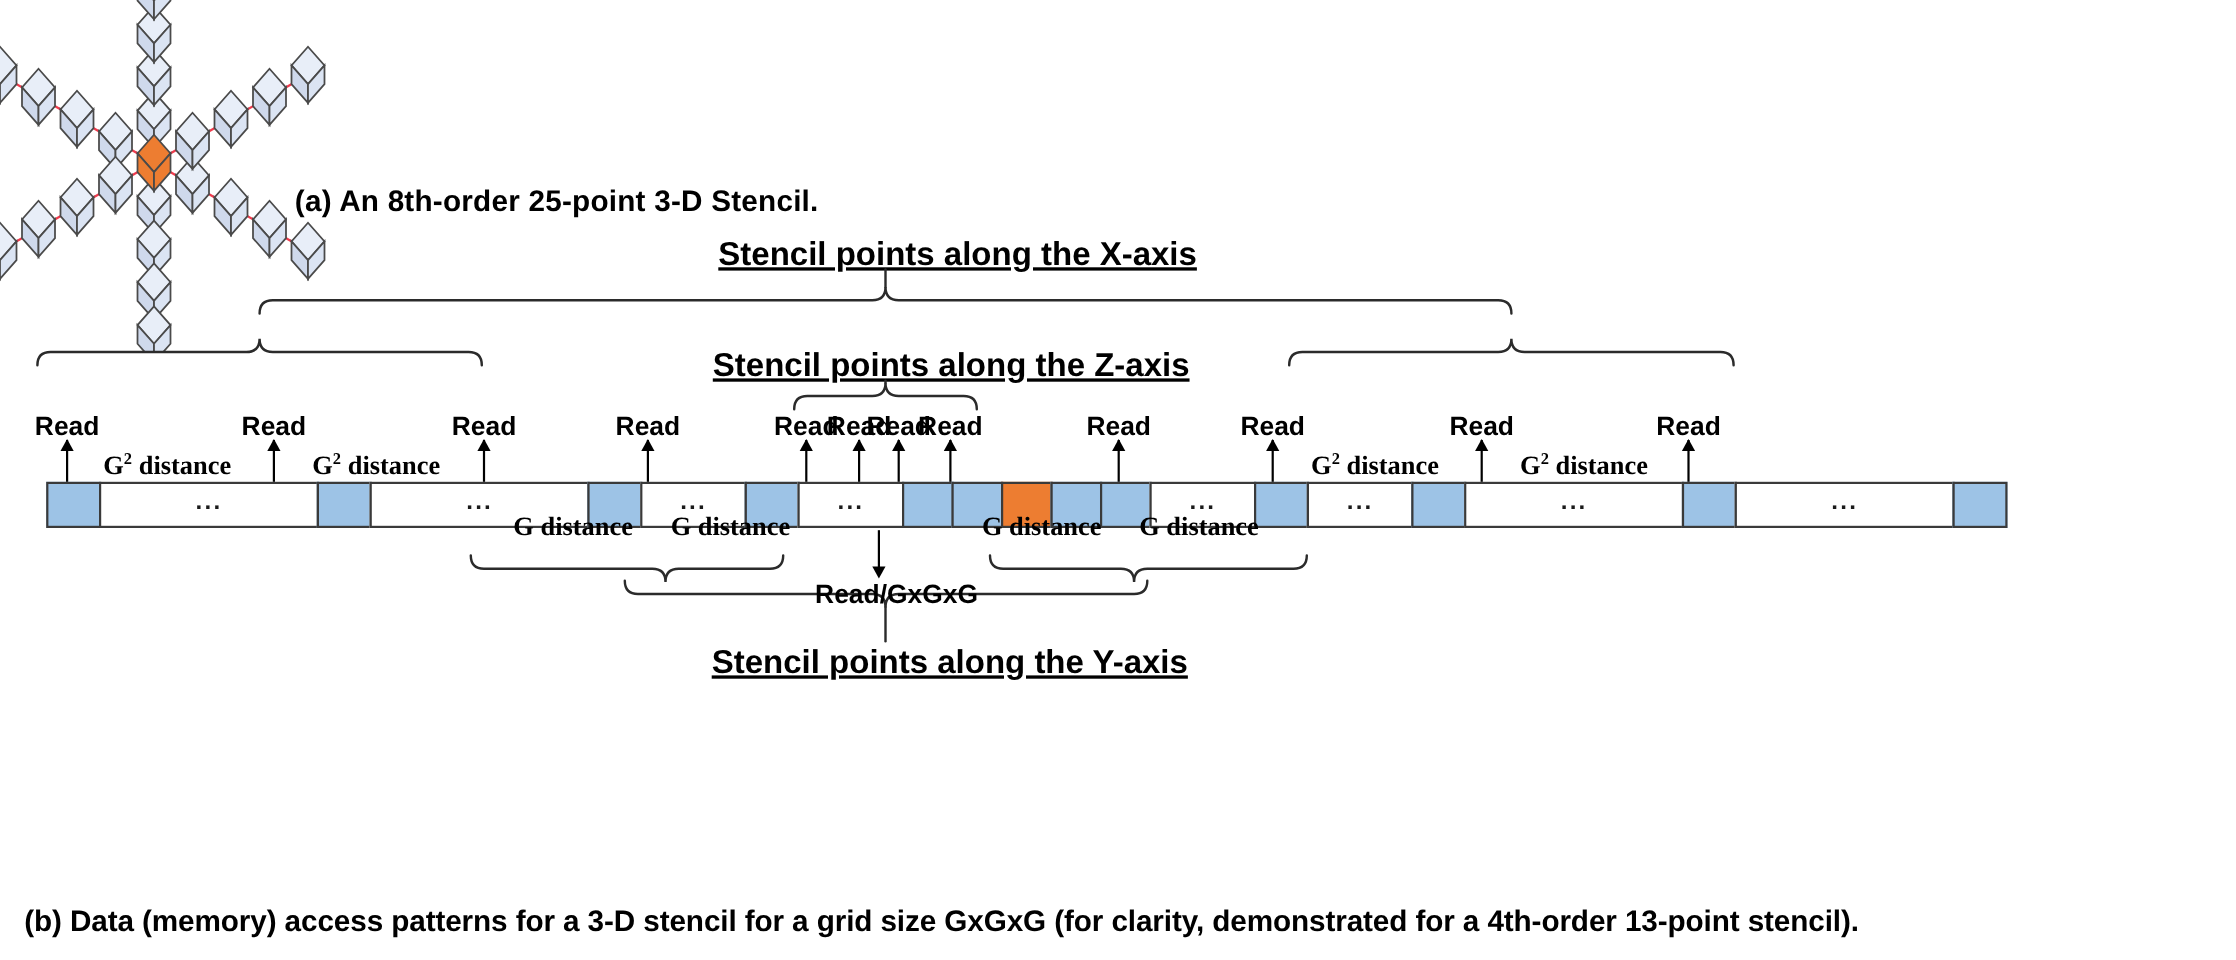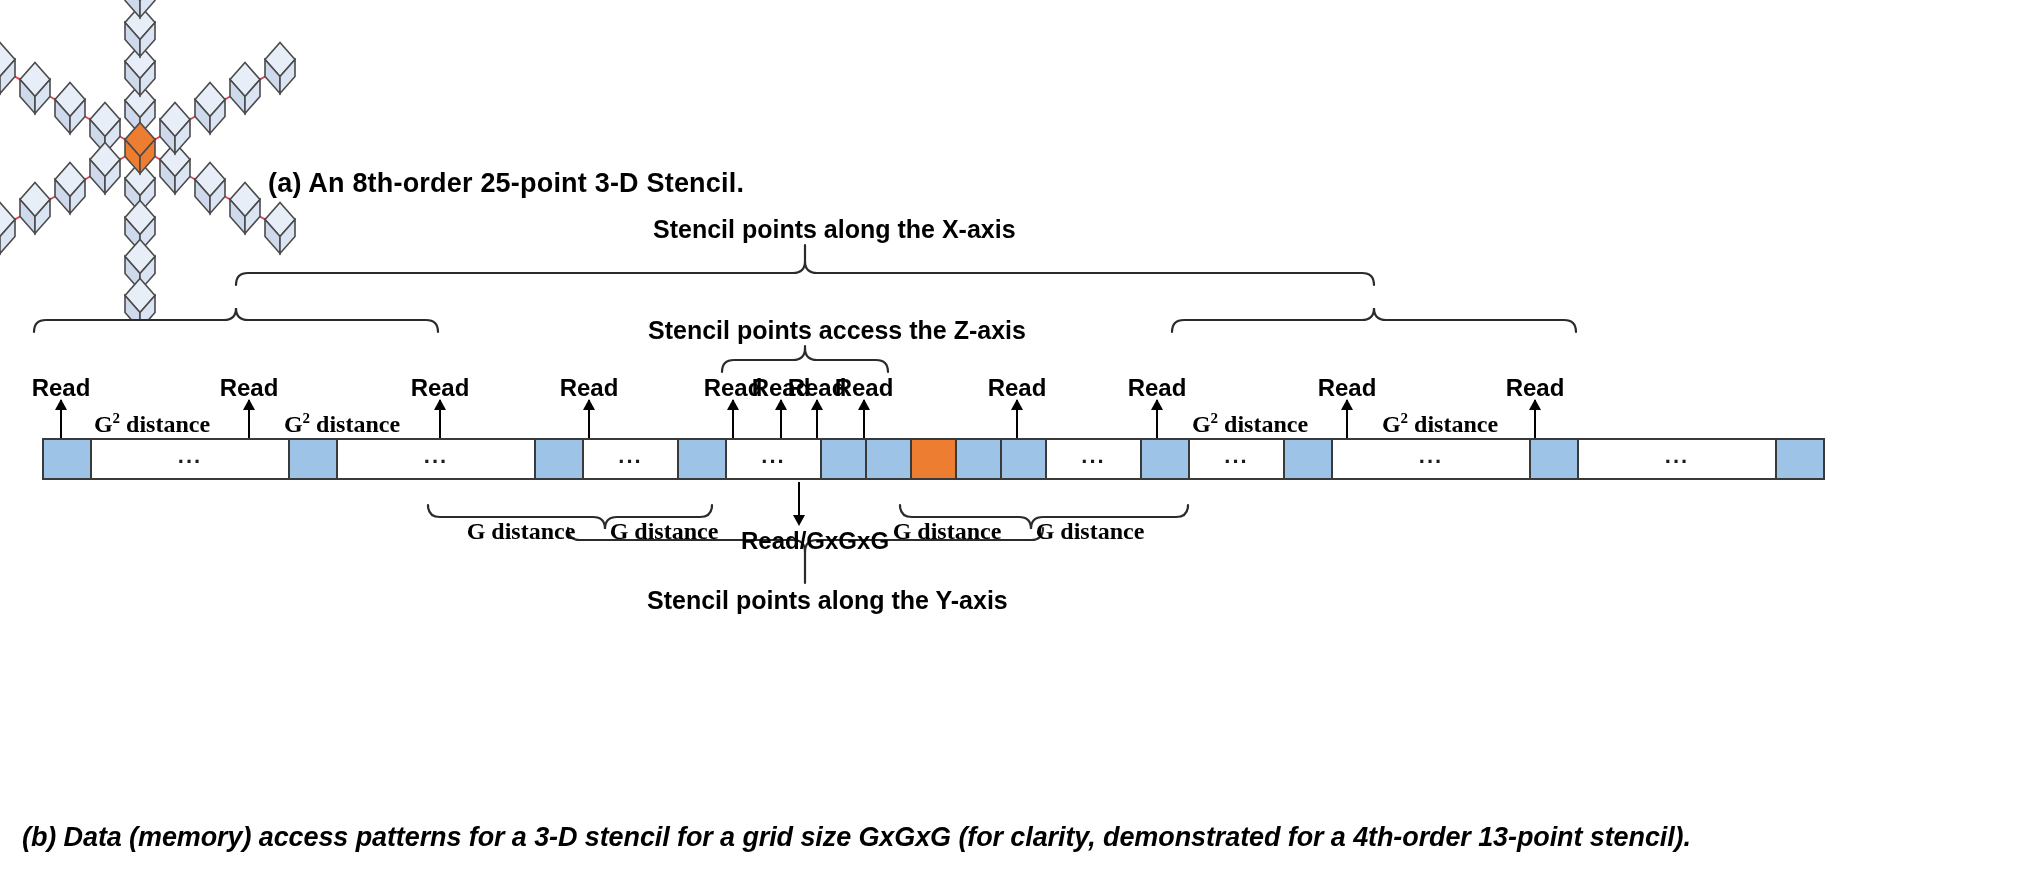--- a/index.html
+++ b/index.html
@@ -3,24 +3,24 @@
 <meta charset="utf-8">
 <style>
   html,body{margin:0;padding:0;background:#ffffff;}
   body{width:2033px;height:873px;position:relative;overflow:hidden;
        font-family:"Liberation Sans","DejaVu Sans",sans-serif;color:#000;}
   .abs{position:absolute;}
   .lbl{font-weight:bold;white-space:nowrap;text-align:right;}
 
   
   #caption-a{left:268px;top:168px;font-size:27px;letter-spacing:.2px;}
-  #caption-b{left:22px;top:822px;font-size:27px;letter-spacing:-.1px;font-style:italic;}
-
-  
-  .axis-title{font-size:25px;font-weight:bold;white-space:nowrap;}
+  #caption-b{left:22px;top:822px;font-size:27px;letter-spacing:-.1px;}
+
+  
+  .axis-title{font-size:30px;font-weight:bold;white-space:nowrap;text-decoration:underline;}
   #x-axis-title{left:653px;top:215px;}
   #z-axis-title{left:648px;top:316px;}
   #y-axis-title{left:647px;top:586px;}
 
   
   #memory-row{left:44px;top:438px;height:42px;display:flex;align-items:stretch;}
   .cell{box-sizing:border-box;border:2px solid #3a3a3a;margin-left:-2px;
         display:flex;align-items:center;justify-content:center;
         font-size:22px;font-weight:bold;color:#1a1a1a;letter-spacing:2px;line-height:1;}
   .cell.blue{background:#9dc3e6;}
@@ -31,21 +31,21 @@
   
   .read-label{font-size:24px;font-weight:bold;transform:translateX(-50%);top:374px;}
   .read-arrow{top:400px;width:2px;height:38px;background:#000;transform:translateX(-50%);}
   .read-arrow:before{content:"";position:absolute;left:-5px;top:-1px;
      border-left:6px solid transparent;border-right:6px solid transparent;
      border-bottom:11px solid #000;}
 
   
   .dist-label{font-size:24px;font-weight:bold;transform:translateX(-50%);white-space:nowrap;font-family:Liberation Serif, serif;}
   .dist-g2{top:410px;}
-  .dist-g{top:518px;}
+  .dist-g{top:466px;}
   .dist-label sup{font-size:15px;vertical-align:super;}
 
   
   #rw-arrow{left:798px;top:482px;width:2px;height:34px;background:#000;}
   #rw-arrow:after{content:"";position:absolute;left:-5px;bottom:-10px;
      border-left:6px solid transparent;border-right:6px solid transparent;
      border-top:11px solid #000;}
   #read-write-label{left:741px;top:527px;font-size:24px;font-weight:bold;}
 
   .brace{stroke:#2b2b2b;stroke-width:2.2;fill:none;stroke-linecap:round;}
@@ -208,21 +208,21 @@
         <path d="M140,122.5 L155,139.5 L140,156.5 L125,139.5 Z" fill="#ed7d31" stroke="#4a4a4a" stroke-width="1.6"></path>
         <path d="M125,139.5 L140,156.5 L140,173.5 L125,156.5 Z" fill="#ed7d31" stroke="#4a4a4a" stroke-width="1.6"></path>
         <path d="M155,139.5 L140,156.5 L140,173.5 L155,156.5 Z" fill="#ed7d31" stroke="#4a4a4a" stroke-width="1.6"></path>
       </g>
     </svg>
   </div>
 
 <div class="abs lbl" id="caption-a">(a) An 8th-order  25-point 3-D Stencil.</div>
 
 <div class="abs axis-title" id="x-axis-title">Stencil points along the X-axis</div>
-<div class="abs axis-title" id="z-axis-title">Stencil points access the Z-axis</div>
+<div class="abs axis-title" id="z-axis-title">Stencil points along the Z-axis</div>
 <div class="abs axis-title" id="y-axis-title">Stencil points along the Y-axis</div>
 
 <svg class="overlay">
 
   <path class="brace" d="M236,285 q0,-12 12,-12 L793,273 q12,0 12,-12 q0,12 12,12 L1362,273 q12,0 12,12"></path>
   <line class="brace" x1="805" y1="261" x2="805" y2="245"></line>
 
   <path class="brace" d="M34,332 q0,-12 12,-12 L224,320 q12,0 12,-12 q0,12 12,12 L426,320 q12,0 12,12"></path>
 
   <path class="brace" d="M1172,332 q0,-12 12,-12 L1362,320 q12,0 12,-12 q0,12 12,12 L1564,320 q12,0 12,12"></path>

